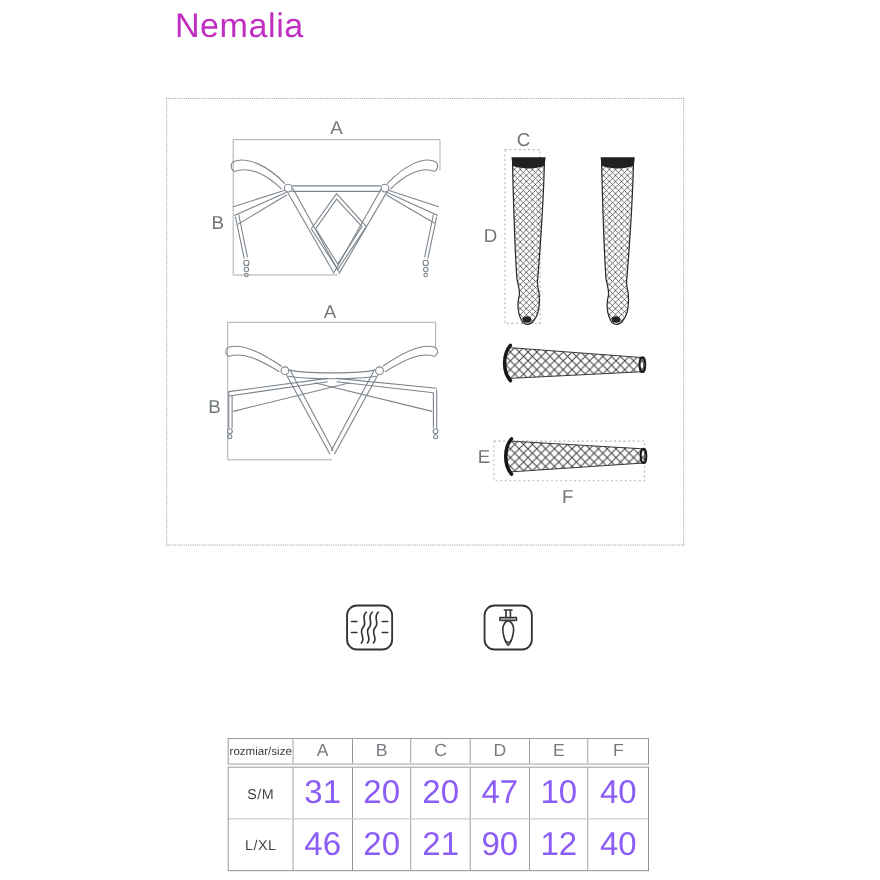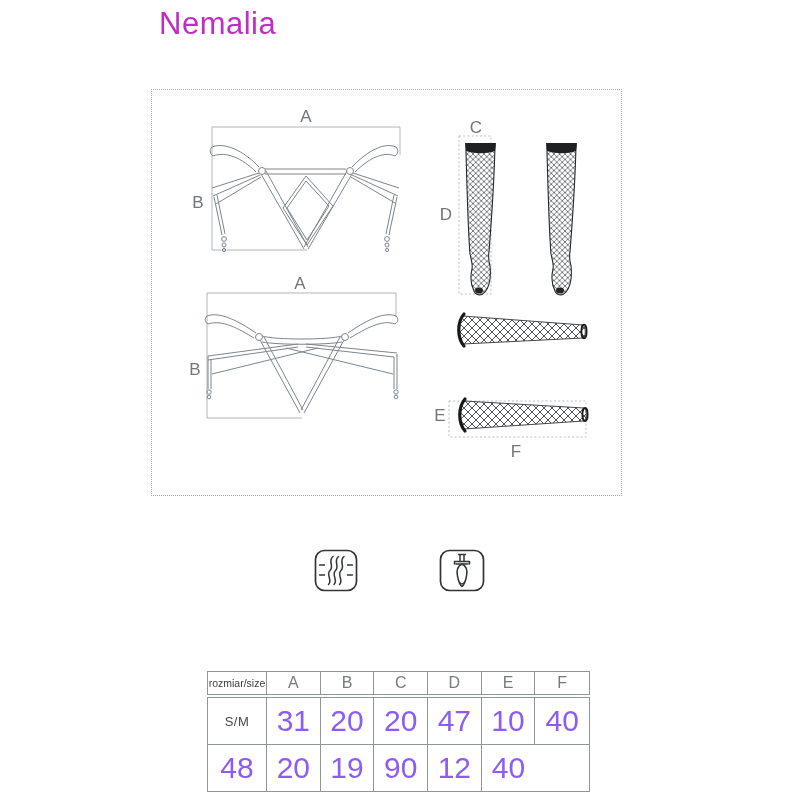--- a/index.html
+++ b/index.html
@@ -169,23 +169,24 @@
       <div class="t-row">
         <div class="t-cell row-label">S/M</div>
         <div class="t-cell num-cell">31</div>
         <div class="t-cell num-cell">20</div>
         <div class="t-cell num-cell">20</div>
         <div class="t-cell num-cell">47</div>
         <div class="t-cell num-cell">10</div>
         <div class="t-cell num-cell">40</div>
       </div>
       <div class="t-row">
-        <div class="t-cell num-cell">48</div>
+        <div class="t-cell row-label">L/XL</div>
+        <div class="t-cell num-cell">46</div>
         <div class="t-cell num-cell">20</div>
-        <div class="t-cell num-cell">19</div>
+        <div class="t-cell num-cell">21</div>
         <div class="t-cell num-cell">90</div>
         <div class="t-cell num-cell">12</div>
         <div class="t-cell num-cell">40</div>
       </div>
     </div>
   </div>
 
 </div>
 
 </body></html>

